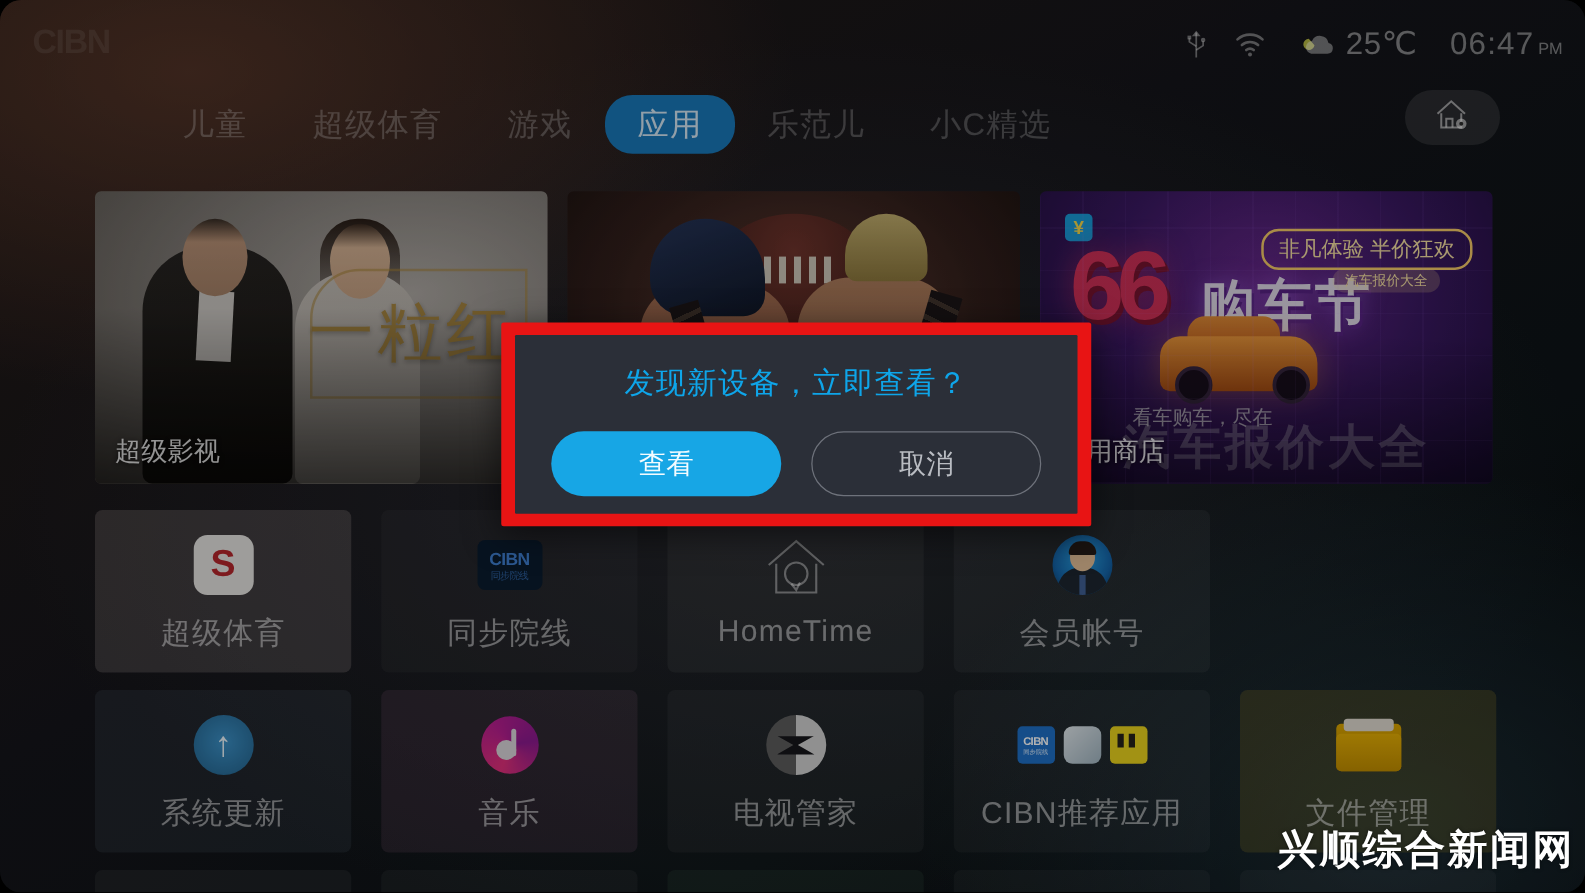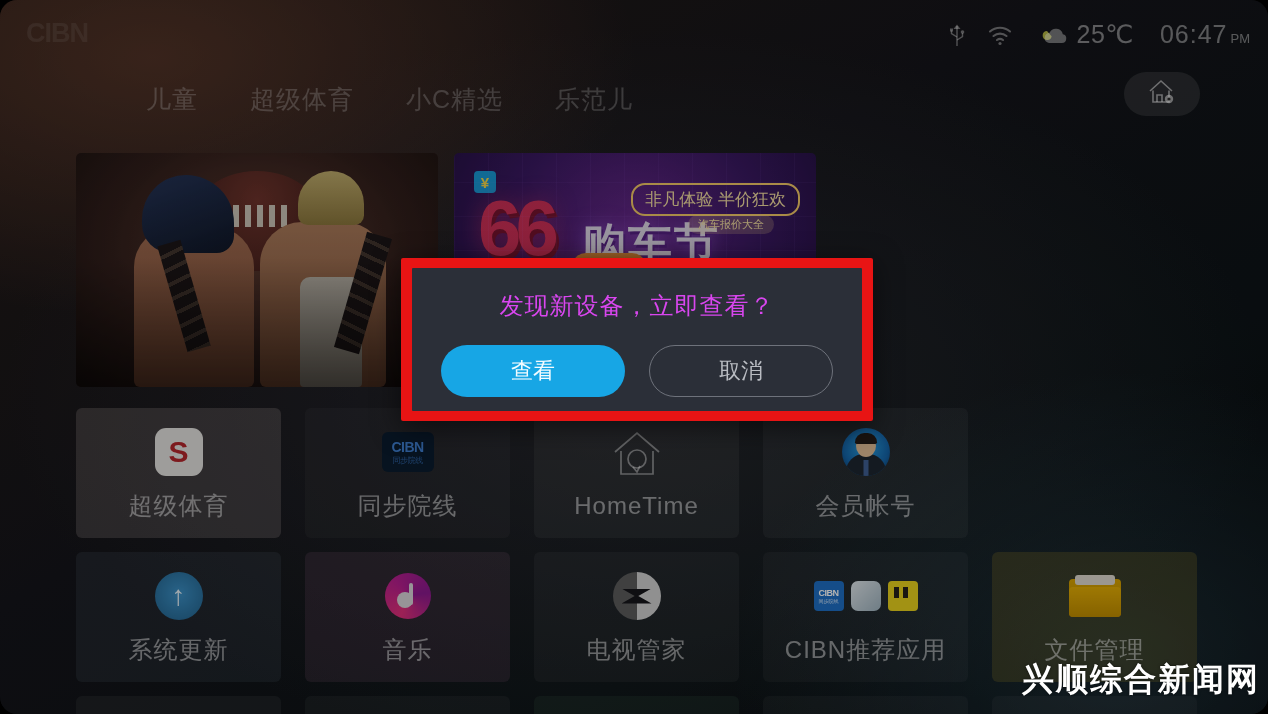--- a/index.html
+++ b/index.html
@@ -446,21 +446,21 @@
   .dialog {
     position: absolute; left: 11px; top: 10px;
     width: 450px; height: 143px;
     background: #2b2f38;
     display: flex; flex-direction: column;
     align-items: center;
     border-radius: 1px;
   }
   .dialog-title {
     margin-top: 22px;
-    font-size: 24px; color: #d946ef; letter-spacing: 1px;
+    font-size: 24px; color: #0ea5e9; letter-spacing: 1px;
     font-weight: normal;
   }
   .dialog-actions {
     margin-top: 23px;
     display: flex; gap: 24px; align-items: center;
   }
   .btn {
     width: 184px; height: 52px;
     border-radius: 26px;
     display: flex; align-items: center; justify-content: center;
@@ -518,38 +518,52 @@
         <span>06:47</span>
         <span class="ampm">PM</span>
       </span>
     </div>
   </div>
 
   <div class="navbar">
     <div class="tabs">
       <div class="tab">儿童</div>
       <div class="tab">超级体育</div>
+      <div class="tab">游戏</div>
+      <div class="tab active">应用</div>
+      <div class="tab">乐范儿</div>
       <div class="tab">小C精选</div>
-      <div class="tab">乐范儿</div>
     </div>
     <div class="home-btn">
       <span>
         <svg width="34" height="30" viewBox="0 0 34 30" fill="none" stroke="rgba(255,255,255,0.55)" stroke-width="1.6">
           <path d="M5 14 L16 4 L27 14"></path>
           <path d="M8 13.5 L8 25 L24 25 L24 13.5"></path>
           <path d="M12 25 L12 18 L17 18 L17 25"></path>
           <circle cx="24" cy="22" r="4.2" fill="rgba(255,255,255,0.55)" stroke="none"></circle>
           <circle cx="24" cy="22" r="1.6" fill="#2b2b2b" stroke="none"></circle>
         </svg>
       </span>
     </div>
   </div>
 
   <div class="banners">
 
+    <div class="banner b1">
+      <div class="p-hair"></div>
+      <div class="p-man"></div>
+      <div class="p-man-shirt"></div>
+      <div class="p-man-head"></div>
+      <div class="p-woman"></div>
+      <div class="p-woman-head"></div>
+      <div class="frame"></div>
+      <div class="title-cn">一粒红</div>
+      <div class="veil"></div>
+      <div class="banner-label">超级影视</div>
+    </div>
 
     <div class="banner b2">
       <div class="beast"></div>
       <div class="fang"></div>
       <div class="hero-l"></div>
       <div class="hero-l-hair"></div>
       <div class="belt-l"></div>
       <div class="hero-r"></div>
       <div class="hero-r-vest"></div>
       <div class="hero-r-hair"></div>

